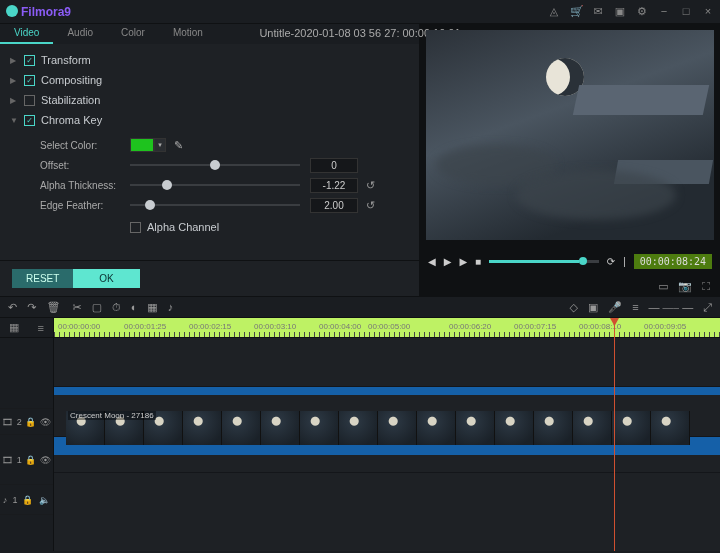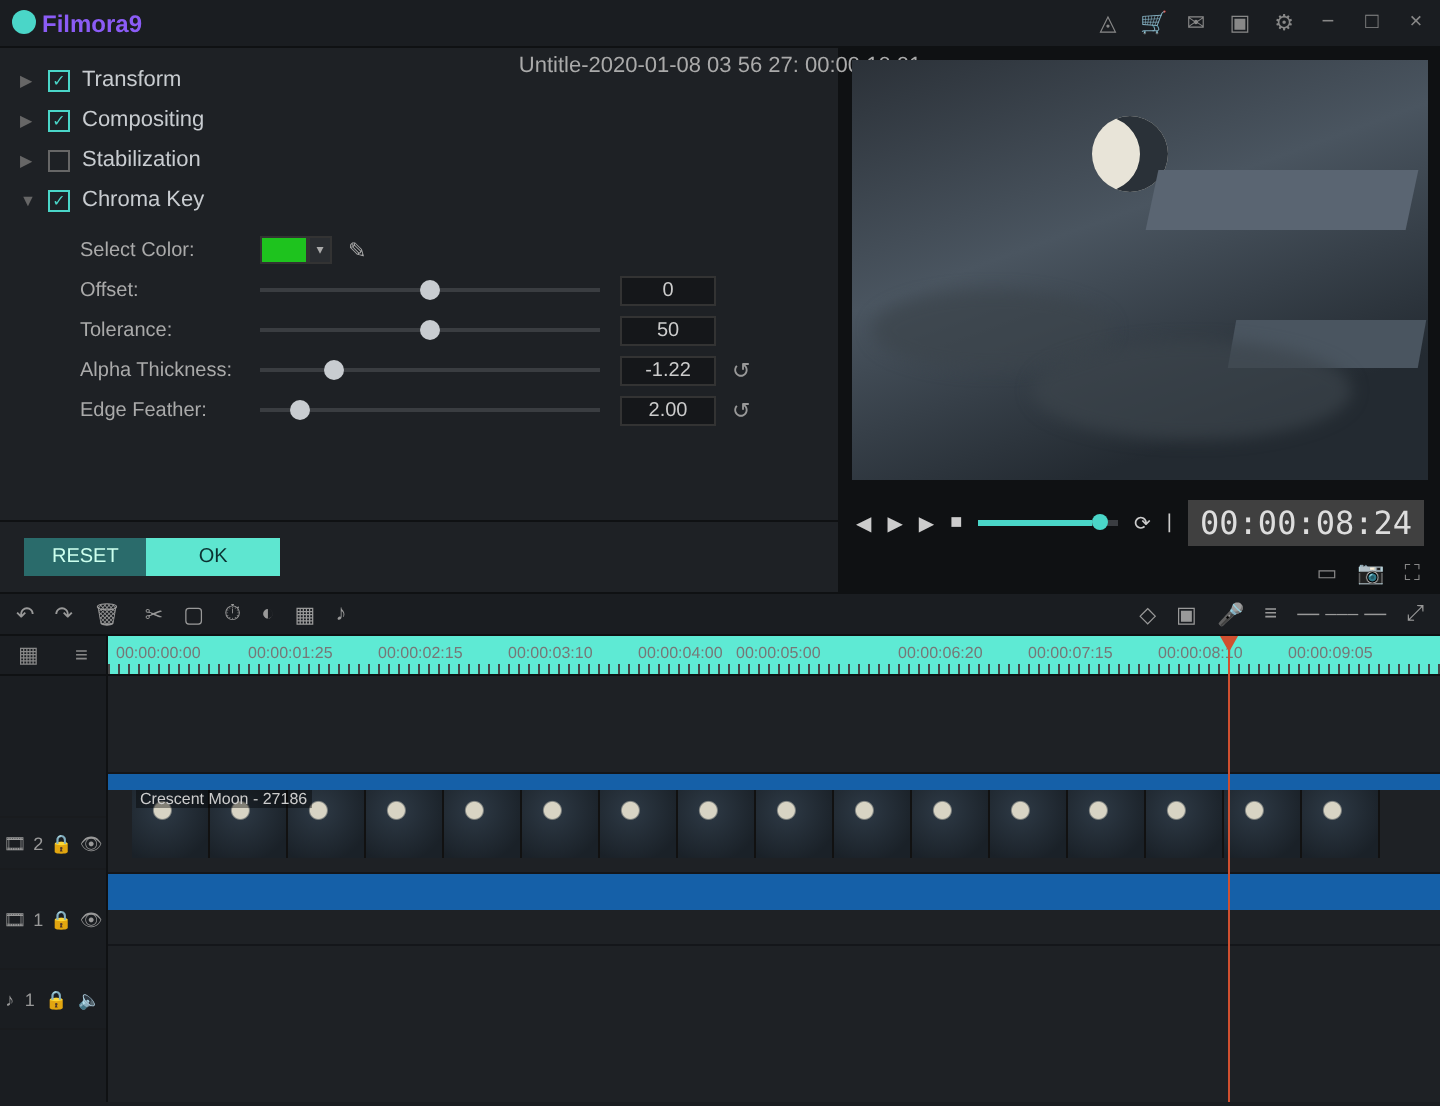--- a/index.html
+++ b/index.html
@@ -42,46 +42,46 @@
 .jet { position:absolute; background:#5a6572; }
 .jet1 { top:55px; left:150px; width:130px; height:30px; transform:skewX(-12deg); }
 .jet2 { top:130px; left:190px; width:95px; height:24px; transform:skewX(-10deg); background:#4a5560;}
 .cloud { position:absolute; background:rgba(60,68,76,.7); border-radius:50%; filter:blur(4px);}
 .c1{top:115px;left:10px;width:120px;height:40px;} .c2{top:140px;left:90px;width:160px;height:50px;}
 .transport { height:30px; display:flex; align-items:center; padding:0 8px; gap:8px; border-top:1px solid #0f1113;}
 .tbtn { color:#ccc; font-size:10px; cursor:pointer; }
 .seek { flex:1; height:3px; background:#3a3d41; position:relative; }
 .seek .fill { position:absolute; left:0; top:0; height:100%; width:82%; background:#4ad6c8; }
 .seek .dot { position:absolute; top:-3px; left:82%; width:8px; height:8px; background:#4ad6c8; border-radius:50%; }
-.tcode { font-family:monospace; font-size:16px; color:#ddd; background:#404040; padding:2px 6px; }
+.tcode { font-family:monospace; font-size:10px; color:#ddd; background:#4d7c0f; padding:2px 6px; }
 .prev-tools { height:20px; display:flex; align-items:center; justify-content:flex-end; gap:10px; padding:0 10px; color:#888; border-top:1px solid #0f1113;}
 .toolbar { height:22px; background:#1a1d21; border-top:1px solid #0f1113; border-bottom:1px solid #0f1113; display:flex; align-items:center; padding:0 8px; gap:12px; color:#999; }
 .toolbar .grp { display:flex; gap:10px; }
 .toolbar .spacer { flex:1; }
 .timeline { position:relative; height:233px; background:#1e2125; display:flex; }
 .tl-left { width:54px; background:#1a1d21; border-right:1px solid #0f1113; }
 .tl-mode { height:20px; display:flex; align-items:center; justify-content:space-around; color:#888; border-bottom:1px solid #0f1113;}
 .tl-head { height:11px; }
 .tl-track-lbl { height:26px; display:flex; align-items:center; justify-content:space-around; color:#999; font-size:9px; border-bottom:1px solid #191b1e;}
 .tl-track-lbl.sp { height:60px; }
 .tl-right { flex:1; position:relative; overflow:hidden; }
-.ruler { height:20px; background:#5eead4; border-bottom:1px solid #0f1113; position:relative; font-size:8px; color:#777; }
+.ruler { height:20px; background:#bef264; border-bottom:1px solid #0f1113; position:relative; font-size:8px; color:#777; }
 .ruler .tick { position:absolute; top:4px; }
 .ruler .marks { position:absolute; top:14px; left:0; right:0; height:5px; background:repeating-linear-gradient(90deg,#474747 0,#474747 1px,transparent 1px,transparent 5px);}
 .tracks { position:relative; }
 .spacer-trk { height:49px; border-bottom:1px solid #14161a;}
 .vtrack { height:26px; position:relative; border-bottom:1px solid #14161a;}
 .vtrack.big { height:42px; }
 .blue-strip{ height:8px; background:#1560a8; margin:0;}
 .clip { position:absolute; left:12px; right:30px; top:0; height:18px; background:#20d020; display:flex; align-items:center; overflow:hidden;}
 .clip .cl-lbl { position:absolute; top:0; left:2px; font-size:8px; color:#063; z-index:2;}
 .clip .thumbs { display:flex; flex:1; }
 .clip .thumbs div { flex:1; height:18px; background:linear-gradient(#30e030,#18a018); position:relative; }
 .clip .thumbs div::after{content:"✈";position:absolute;top:1px;left:30%;font-size:9px;color:#063;}
-.clip2 { position:absolute; left:12px; right:30px; top:0; height:34px; background:#6d28d9; display:flex; overflow:hidden;}
+.clip2 { position:absolute; left:12px; right:30px; top:16px; height:34px; background:#6d28d9; display:flex; overflow:hidden;}
 .clip2 .cl-lbl { position:absolute; top:0; left:2px; font-size:8px; color:#ccc; z-index:2; background:rgba(0,0,0,.4); padding:0 2px;}
 .clip2 .thumbs { display:flex; flex:1; }
 .clip2 .thumbs div { flex:1; height:34px; background:radial-gradient(circle at 40% 30%,#d8d4c4 0,#d8d4c4 4px,#2a3540 5px,#1a2128 80%); border-right:1px solid #111;}
 .atrack { height:18px; border-bottom:1px solid #14161a;}
 .playhead { position:absolute; top:0; bottom:0; width:1px; background:#d05030; left:560px; z-index:5;}
 .playhead::before { content:""; position:absolute; top:0px; left:-4px; width:9px; height:8px; background:#d05030; clip-path:polygon(0 0,100% 0,50% 100%);}
 </style>
 </head>
 <body>
 
@@ -96,20 +96,26 @@
     <span>⚙</span>
     <span>−</span>
     <span>□</span>
     <span>×</span>
   </div>
 </div>
 
 <div class="upper">
 
   <div class="left-panel">
+    <div class="tabs">
+      <div class="tab active">Video</div>
+      <div class="tab">Audio</div>
+      <div class="tab">Color</div>
+      <div class="tab">Motion</div>
+    </div>
     <div class="props">
       <div class="section">
         <span class="tri">▶</span>
         <span class="chk">✓</span>
         <span>Transform</span>
       </div>
       <div class="section">
         <span class="tri">▶</span>
         <span class="chk">✓</span>
         <span>Compositing</span>
@@ -132,46 +138,43 @@
           <span class="dropbtn">▾</span>
           <span class="eyedrop">✎</span>
         </div>
         <div class="row">
           <span class="lbl">Offset:</span>
           <div class="slider">
               <div class="track"></div>
               <div class="thumb" style="left:50%"></div>
             </div>
           <div class="valbox">0</div>
-        </div>
-        <div class="row">
-          <span class="lbl">Tolerance:</span>
-          <div class="slider">
-              <div class="track"></div>
-              <div class="thumb" style="left:50%"></div>
-            </div>
-          <div class="valbox">50</div>
         </div>
         <div class="row">
           <span class="lbl">Alpha Thickness:</span>
           <div class="slider">
               <div class="track"></div>
               <div class="thumb" style="left:22%"></div>
             </div>
           <div class="valbox">-1.22</div>
           <span class="reset-ic">↺</span>
         </div>
         <div class="row">
           <span class="lbl">Edge Feather:</span>
           <div class="slider">
               <div class="track"></div>
               <div class="thumb" style="left:12%"></div>
             </div>
           <div class="valbox">2.00</div>
           <span class="reset-ic">↺</span>
+        </div>
+        <div class="row" style="margin-top:4px;">
+          <span class="lbl"></span>
+          <span class="chk off"></span>
+          <span style="margin-left:6px;">Alpha Channel</span>
         </div>
       </div>
 
     </div>
     <div class="footer-btns">
       <button class="btn-reset">RESET</button>
       <button class="btn-ok">OK</button>
     </div>
   </div>
 

